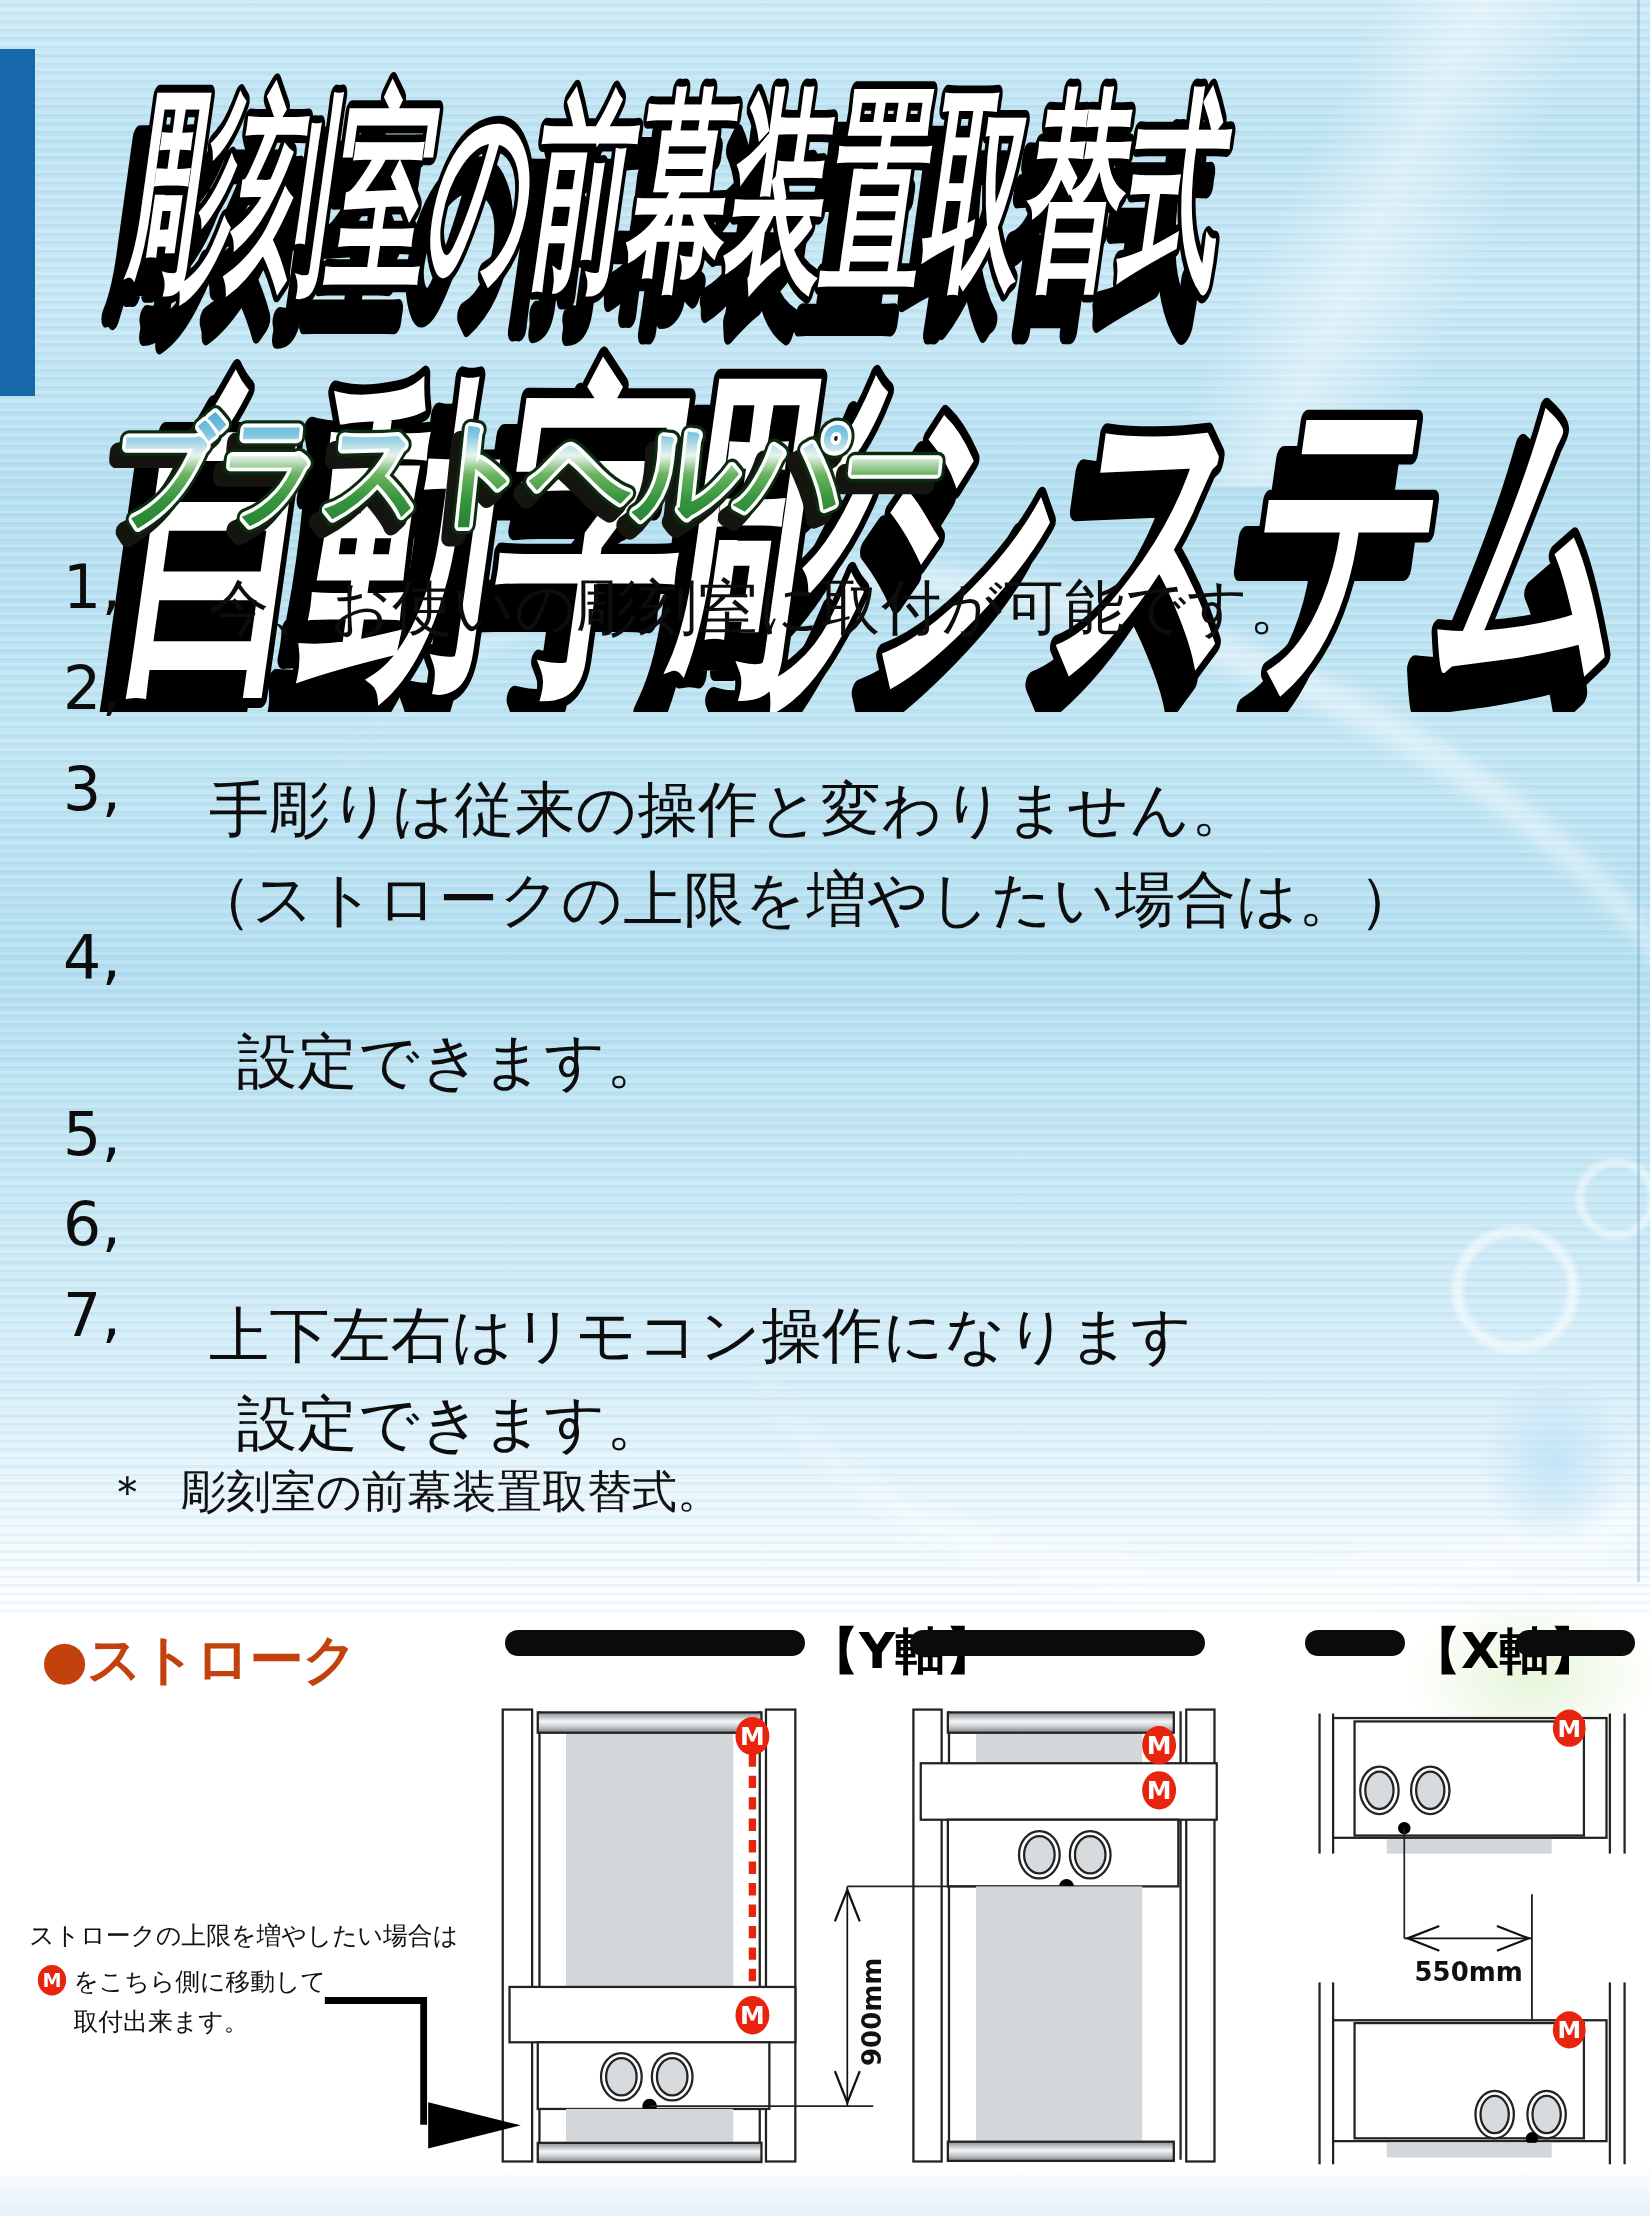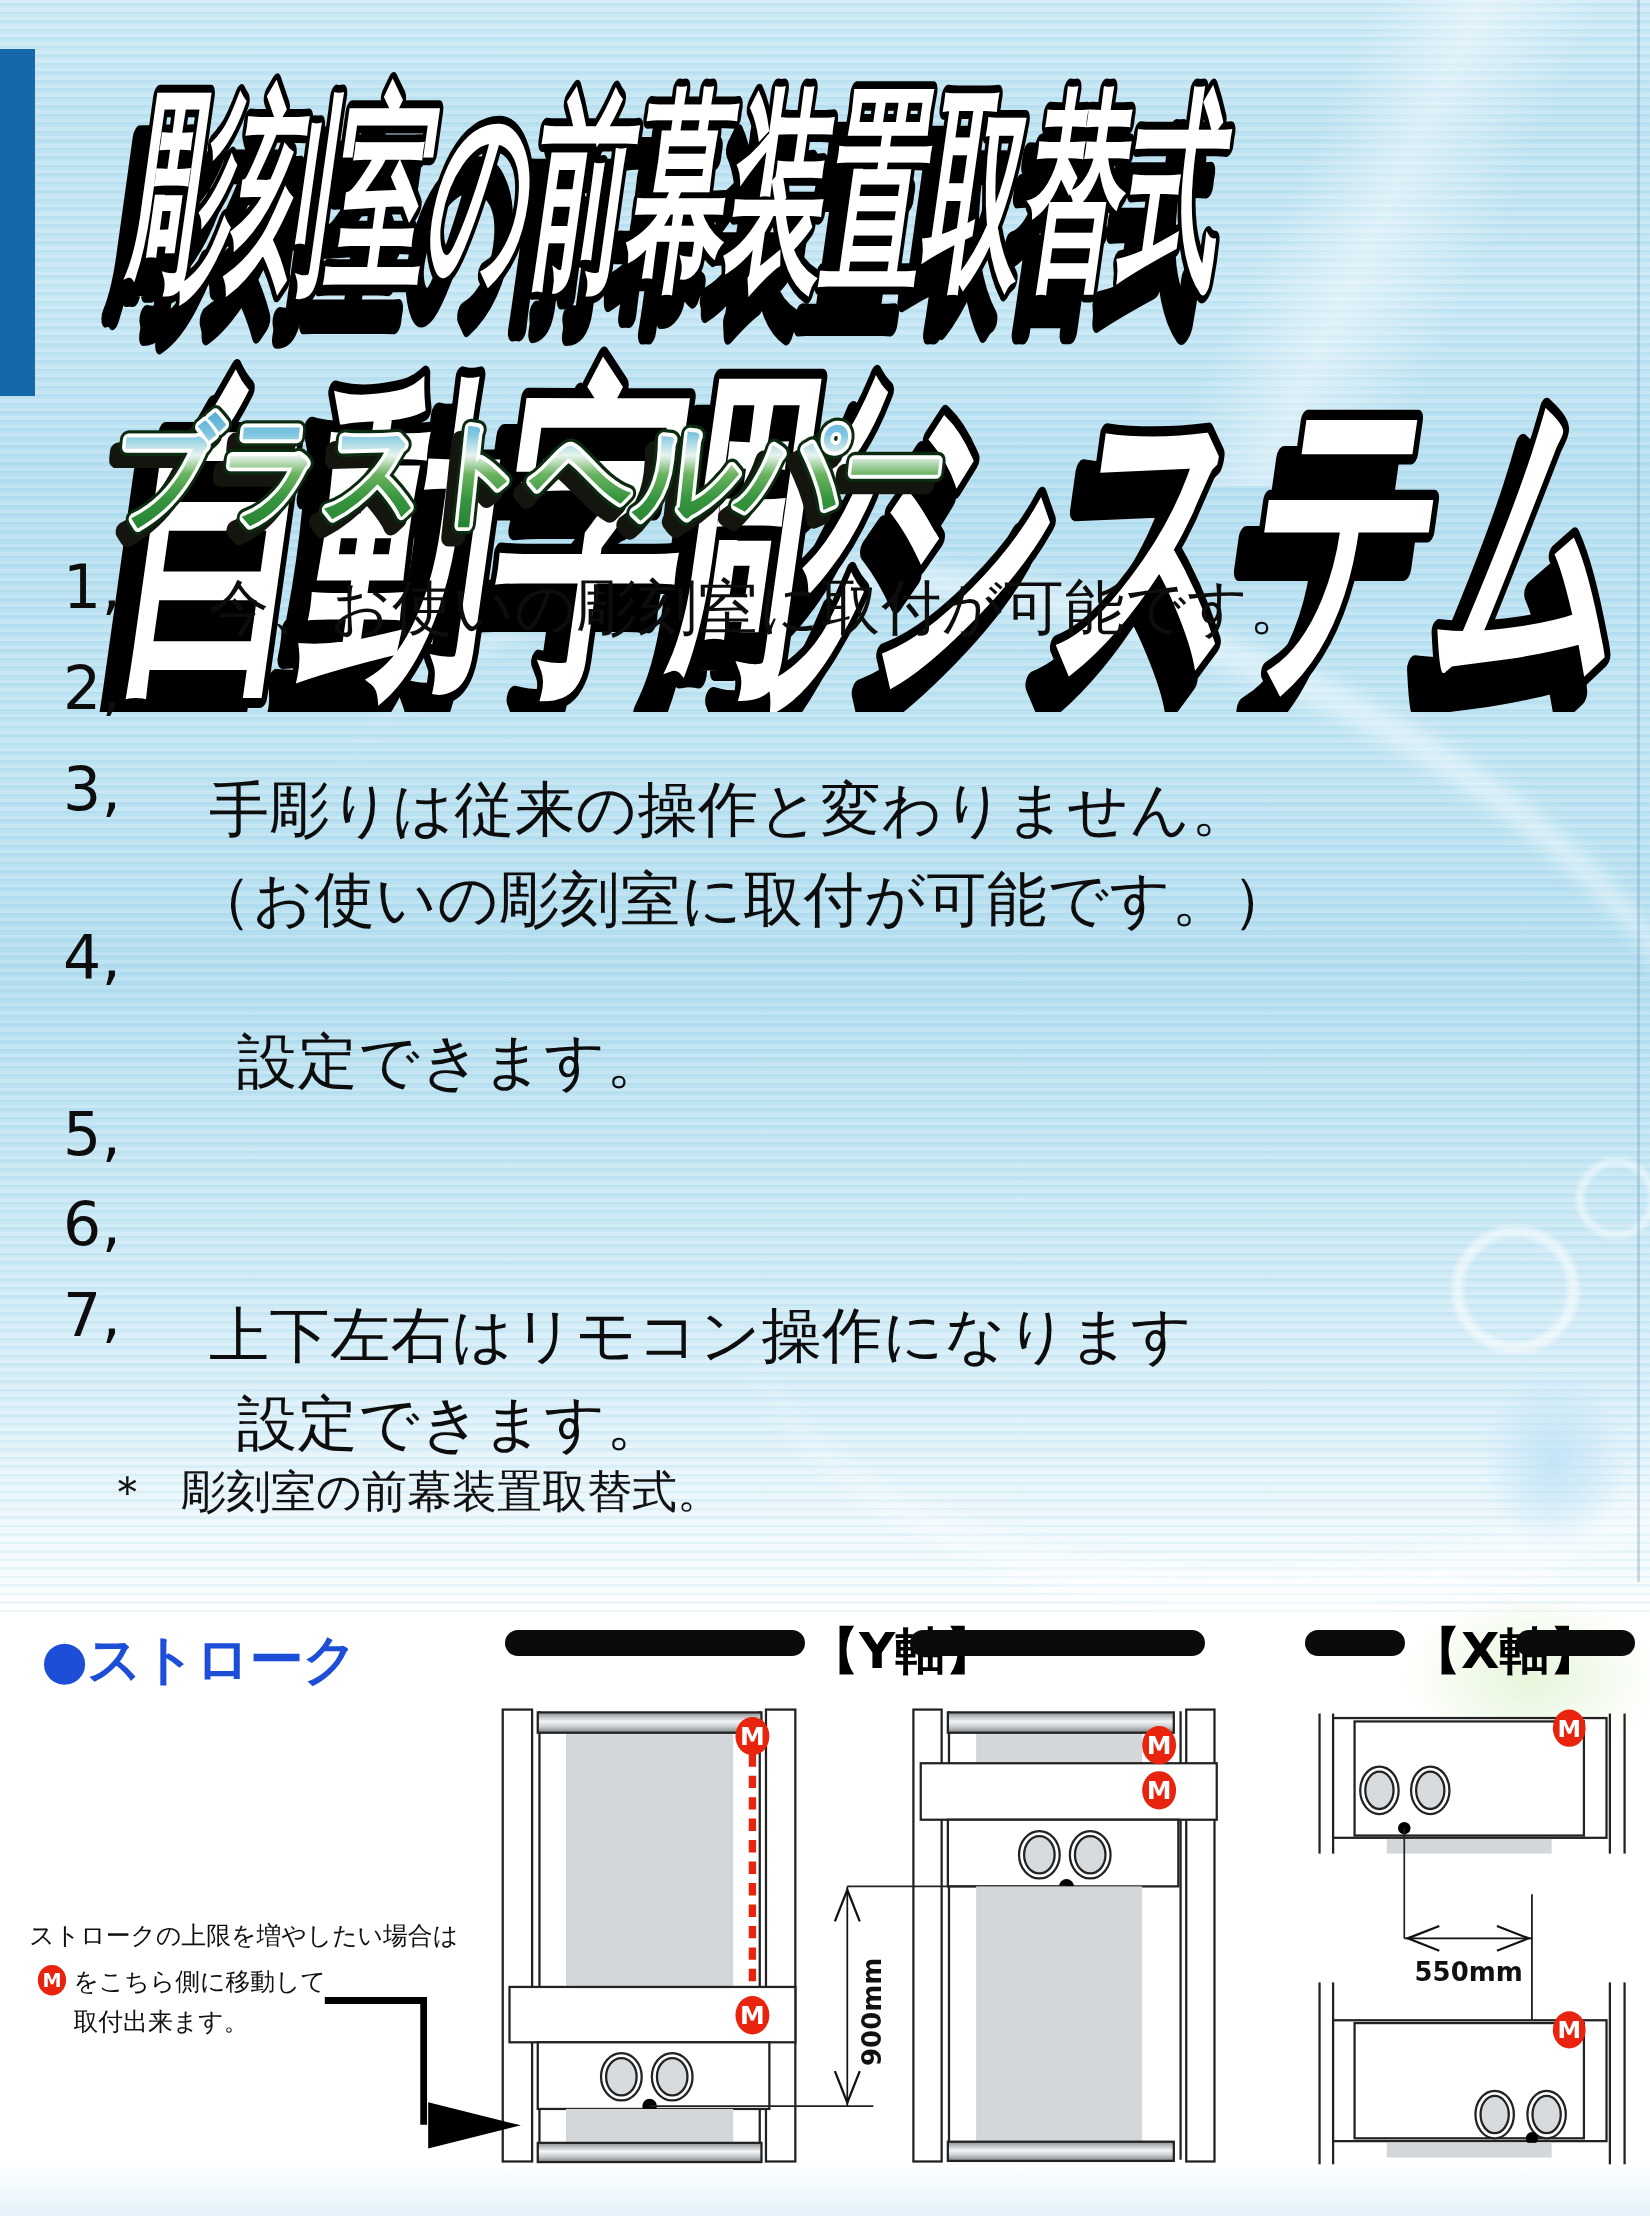--- a/index.html
+++ b/index.html
@@ -50,21 +50,21 @@
     color:#0d0d0d;font-size:60px;line-height:1.15;letter-spacing:0.6px;}
   .feat-num{position:absolute;left:63px;top:0;}
   .feat-txt{position:absolute;top:0;white-space:nowrap;margin-top:20px;}
   .note-row{position:absolute;left:0;top:1462px;width:1650px;
     color:#111;font-size:45px;}
   .note-star{position:absolute;left:105px;top:0;}
   .note-txt{position:absolute;left:181px;top:0;white-space:nowrap;}
 
   
   .stroke-heading{position:absolute;left:41px;top:1624px;
-    font-size:54px;font-weight:bold;color:#1d4ed8;letter-spacing:-1.1px;white-space:nowrap;}
+    font-size:54px;font-weight:bold;color:#c2410c;letter-spacing:-1.1px;white-space:nowrap;}
   .axis-bar{position:absolute;top:1630px;height:26px;background:#0b0b0b;border-radius:13px;}
   .bar-y-left{left:505px;width:300px;}
   .bar-y-right{left:910px;width:295px;}
   .bar-x-left{left:1305px;width:100px;}
   .bar-x-right{left:1516px;width:119px;}
   .axis-label{position:absolute;top:1618px;font-size:50px;font-weight:bold;color:#000;white-space:nowrap;}
   .label-y{left:809px;}
   .label-x{left:1411px;}
 
   .title-svg{position:absolute;left:0;top:0;}
@@ -124,21 +124,21 @@
     <span class="feat-txt" style="left:209px">今、お使いの彫刻室に取付が可能です。</span>
   </div>
   <div class="feat-row" style="top:654px">
     <span class="feat-num">2,</span>
   </div>
   <div class="feat-row" style="top:755px">
     <span class="feat-num">3,</span>
     <span class="feat-txt" style="left:209px">手彫りは従来の操作と変わりません。</span>
   </div>
   <div class="feat-row" style="top:845px">
-    <span class="feat-txt" style="left:192px">（お使いの彫刻室に取付が可能です。）</span>
+    <span class="feat-txt" style="left:192px">（ストロークの上限を増やしたい場合は。）</span>
   </div>
   <div class="feat-row" style="top:923px">
     <span class="feat-num">4,</span>
   </div>
   <div class="feat-row" style="top:1007px">
     <span class="feat-txt" style="left:237px">設定できます。</span>
   </div>
   <div class="feat-row" style="top:1100px">
     <span class="feat-num">5,</span>
   </div>

